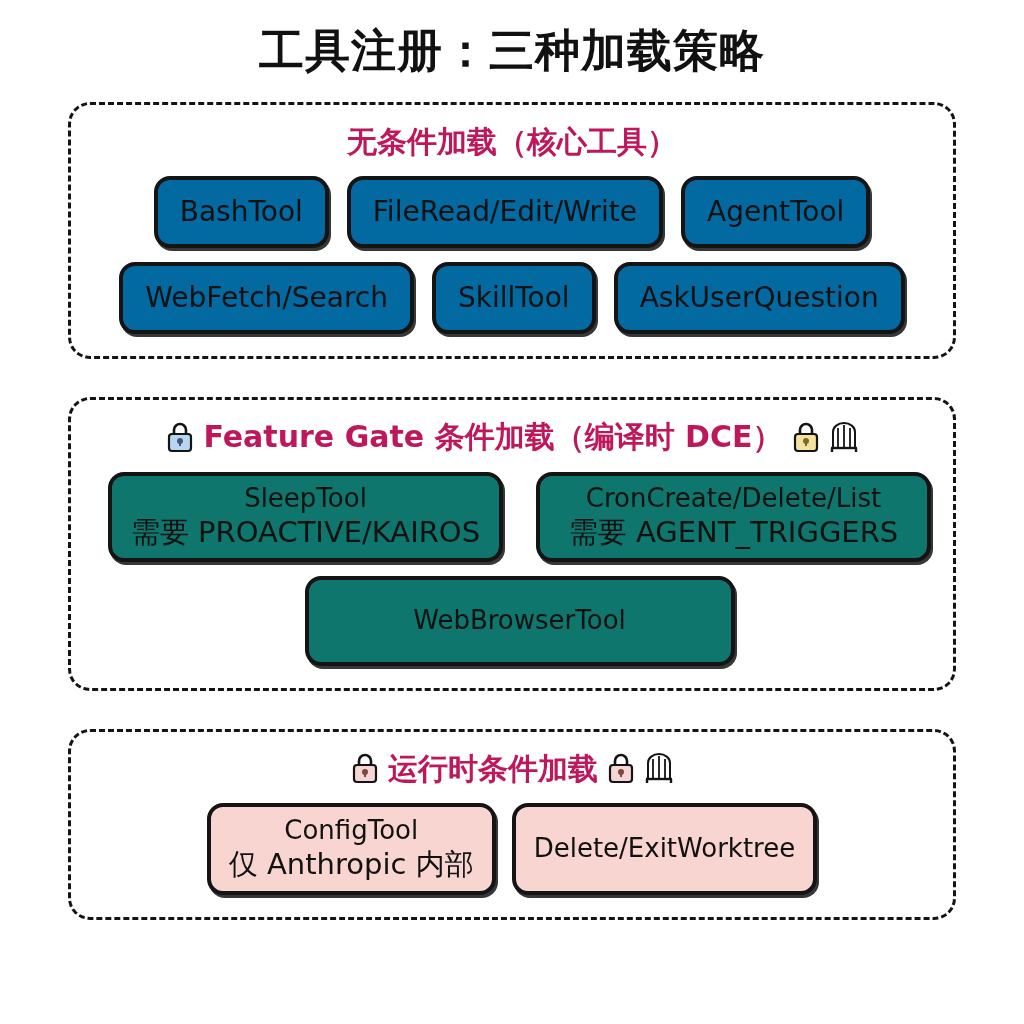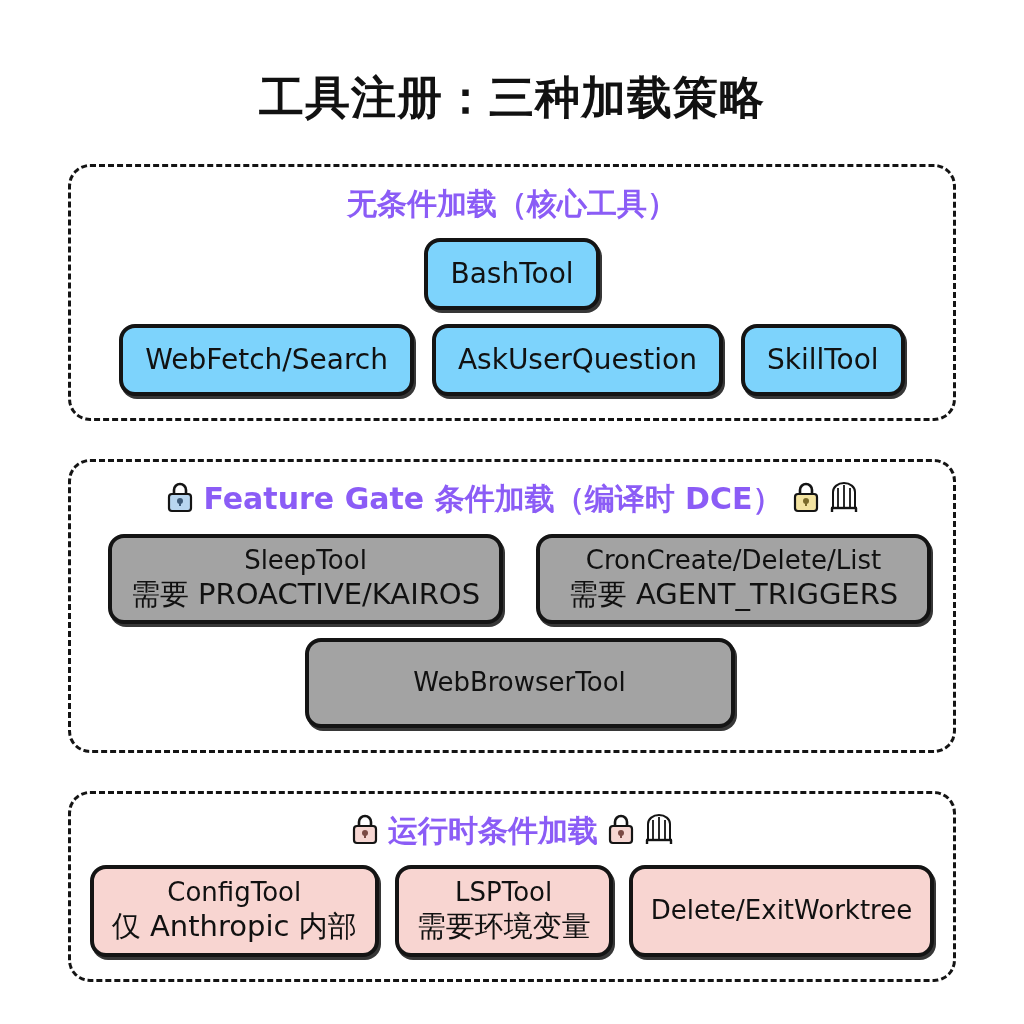--- a/index.html
+++ b/index.html
@@ -24,22 +24,22 @@
   }
 
   
   .title {
     text-align: center;
     font-family: "DejaVu Sans", sans-serif;
     font-weight: 700;
     font-size: 45px;
     letter-spacing: 1px;
     color: #111111;
-    margin: 15px;
-    padding-top: 58px;
+    margin: 0;
+    padding-top: 26px;
     padding-bottom: 26px;
     line-height: 1.1;
   }
 
   
   .section {
     position: relative;
     margin: 0 68px 38px 68px;
     border: 3px dashed #141414;
     border-radius: 22px;
@@ -47,24 +47,25 @@
     box-sizing: border-box;
     padding: 14px 22px 22px 22px;
   }
   .section:last-of-type { margin-bottom: 0; }
 
   .section-header {
     text-align: center;
     font-family: "DejaVu Sans", sans-serif;
     font-weight: 700;
     font-size: 30px;
-    color: #8b5cf6;
+    color: #be185d;
     line-height: 1.25;
     margin: 4px 0 16px 0;
     display: flex;
+    align-items: center;
     justify-content: center;
     gap: 8px;
     flex-wrap: nowrap;
     white-space: nowrap;
   }
   .section-header .hdr-text { display: inline-block; }
 
   
   .ico { display: inline-block; vertical-align: middle; line-height: 0; }
   .ico svg { display: block; }
@@ -109,22 +110,22 @@
     height: 72px;
     padding: 0 22px;
   }
   .sec-core .chip .l1 { font-size: 28px; }
 
   
   .sec-gate .chip { height: 90px; }
   .sec-runtime .chip { height: 92px; }
 
   
-  .blue   { background: #7dd3fc; }
-  .yellow { background: #a3a3a3; margin-left: 15px; }
+  .blue   { background: #0369a1; }
+  .yellow { background: #0f766e; margin-left: 15px; }
   .pink   { background: #f8d5d1; }
 
   
   .sec-core  .row { gap: 18px; }
   .sec-gate  .row { gap: 18px; }
   .sec-runtime .row { gap: 16px; }
 
   .sec-gate .chip { flex: 1 1 0; max-width: 430px; }
   .sec-runtime .chip { flex: 0 1 auto; }
 </style>
@@ -136,30 +137,36 @@
   <h1 class="title">工具注册：三种加载策略</h1>
 
   <div class="section sec-core">
     <div class="section-header">
       <span class="hdr-text">无条件加载（核心工具）</span>
     </div>
     <div class="row">
       <div class="chip blue">
         <span class="l1">BashTool</span>
       </div>
+      <div class="chip blue">
+        <span class="l1">FileRead/Edit/Write</span>
+      </div>
+      <div class="chip blue">
+        <span class="l1">AgentTool</span>
+      </div>
     </div>
     <div class="row">
       <div class="chip blue">
         <span class="l1">WebFetch/Search</span>
       </div>
       <div class="chip blue">
+        <span class="l1">SkillTool</span>
+      </div>
+      <div class="chip blue">
         <span class="l1">AskUserQuestion</span>
-      </div>
-      <div class="chip blue">
-        <span class="l1">SkillTool</span>
       </div>
     </div>
   </div>
 
   <div class="section sec-gate">
     <div class="section-header">
       <span class="ico">
         <svg width="30" height="34" viewBox="0 0 30 34">
           <path d="M9 14 V10 a6 6 0 0 1 12 0 v4" fill="none" stroke="#141414" stroke-width="2.6"></path>
           <rect x="4" y="14" width="22" height="17" rx="3" fill="#b8d6f0" stroke="#141414" stroke-width="2.2"></rect>
@@ -235,22 +242,18 @@
           <line x1="27" y1="28" x2="27" y2="32" stroke="#141414" stroke-width="2.4"></line>
         </svg>
       </span>
     </div>
     <div class="row">
       <div class="chip pink">
         <span class="l1">ConfigTool</span>
         <span class="l2">仅 Anthropic 内部</span>
       </div>
       <div class="chip pink">
-        <span class="l1">LSPTool</span>
-        <span class="l2">需要环境变量</span>
-      </div>
-      <div class="chip pink">
         <span class="l1">Delete/ExitWorktree</span>
       </div>
     </div>
   </div>
 
 </div>
 
 </body></html>

